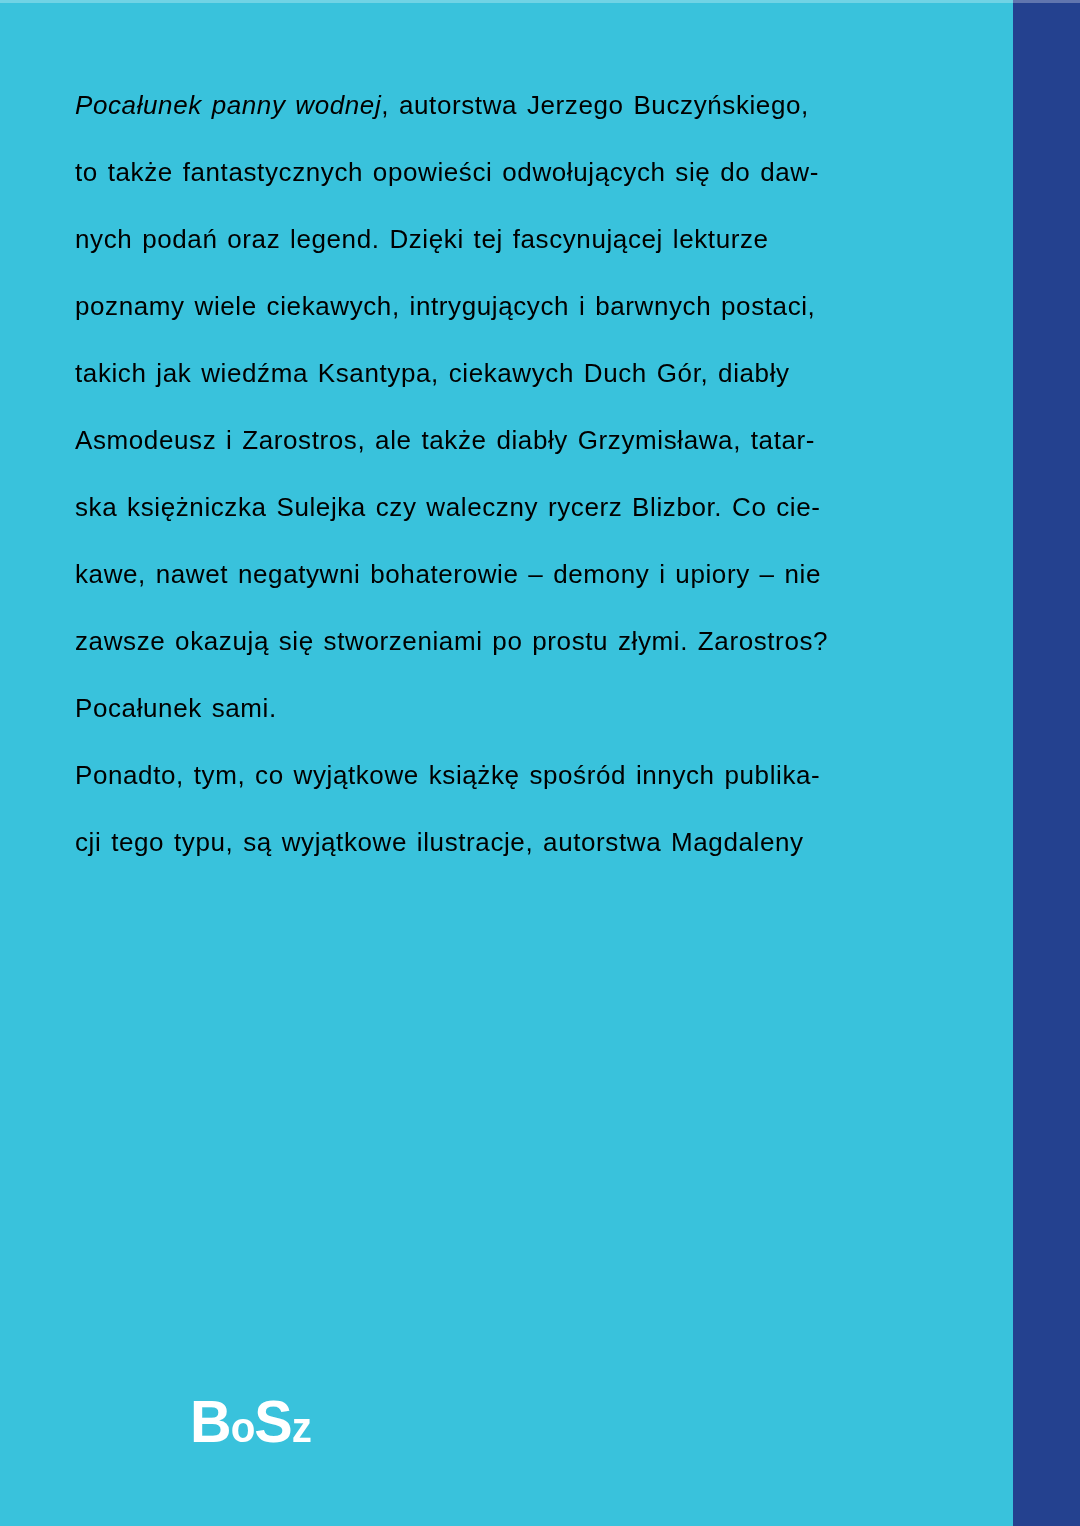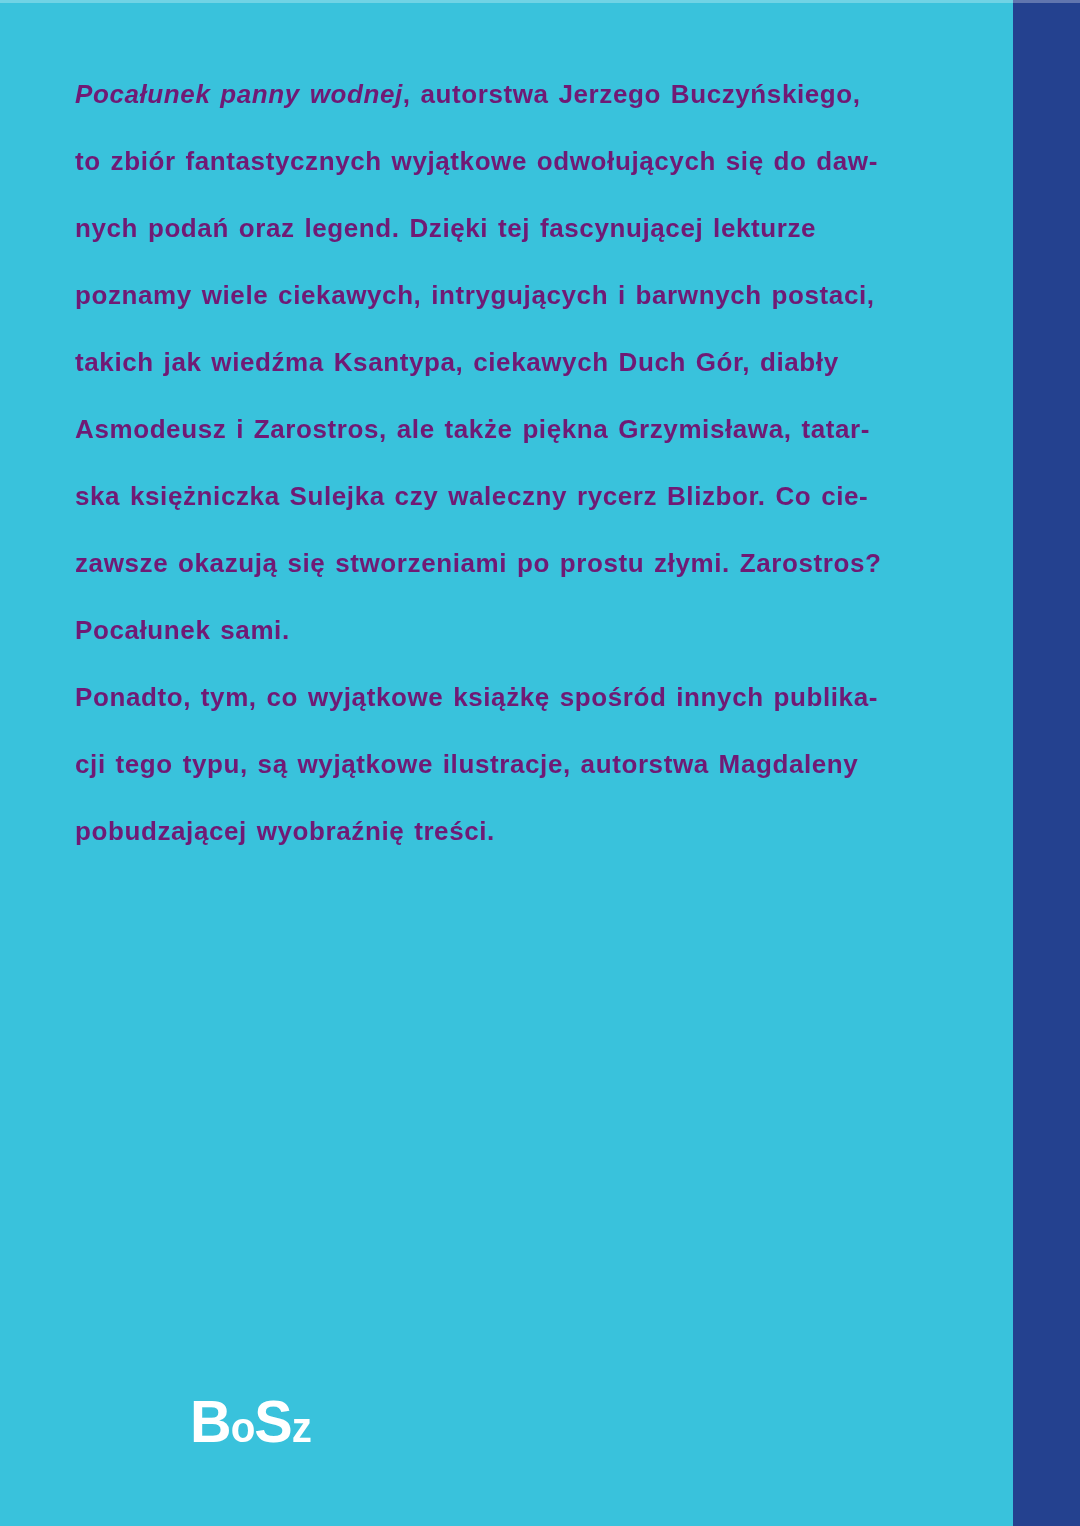--- a/index.html
+++ b/index.html
@@ -28,25 +28,25 @@
     top: 0;
     right: 0;
     width: 67px;
     height: 100%;
     background: #24418f;
     z-index: 2;
   }
   .blurb {
     position: absolute;
     left: 75px;
-    top: 61px;
+    top: 72px;
     width: 800px;
-    color: #701a75;
+    color: #000000;
     font-size: 26px;
-    font-weight: 700;
+    font-weight: 400;
     line-height: 67px;
     letter-spacing: 0.6px;
     word-spacing: 2px;
   }
   .blurb-line {
     height: 67px;
     white-space: nowrap;
   }
   .italic-title {
     font-style: italic;
@@ -74,29 +74,29 @@
 </style>
 </head>
 <body>
 
 <div class="cover">
   <div class="top-edge-highlight"></div>
   <div class="spine-stripe"></div>
 
   <div class="blurb">
     <div class="blurb-line"><span class="italic-title">Pocałunek panny wodnej</span><span>, autorstwa Jerzego Buczyńskiego,</span></div>
-    <div class="blurb-line">to zbiór fantastycznych wyjątkowe odwołujących się do daw-</div>
+    <div class="blurb-line">to także fantastycznych opowieści odwołujących się do daw-</div>
     <div class="blurb-line">nych podań oraz legend. Dzięki tej fascynującej lekturze</div>
     <div class="blurb-line">poznamy wiele ciekawych, intrygujących i barwnych postaci,</div>
     <div class="blurb-line">takich jak wiedźma Ksantypa, ciekawych Duch Gór, diabły</div>
-    <div class="blurb-line">Asmodeusz i Zarostros, ale także piękna Grzymisława, tatar-</div>
+    <div class="blurb-line">Asmodeusz i Zarostros, ale także diabły Grzymisława, tatar-</div>
     <div class="blurb-line">ska księżniczka Sulejka czy waleczny rycerz Blizbor. Co cie-</div>
+    <div class="blurb-line">kawe, nawet negatywni bohaterowie – demony i upiory – nie</div>
     <div class="blurb-line">zawsze okazują się stworzeniami po prostu złymi. Zarostros?</div>
     <div class="blurb-line">Pocałunek sami.</div>
     <div class="blurb-line">Ponadto, tym, co wyjątkowe książkę spośród innych publika-</div>
     <div class="blurb-line">cji tego typu, są wyjątkowe ilustracje, autorstwa Magdaleny</div>
-    <div class="blurb-line">pobudzającej wyobraźnię treści.</div>
   </div>
 
   <div class="publisher-logo">
     <span class="logo-letter-big">B</span><span class="logo-letter-small">o</span><span class="logo-letter-big">S</span><span class="logo-letter-small">z</span>
   </div>
 </div>
 
 </body></html>

